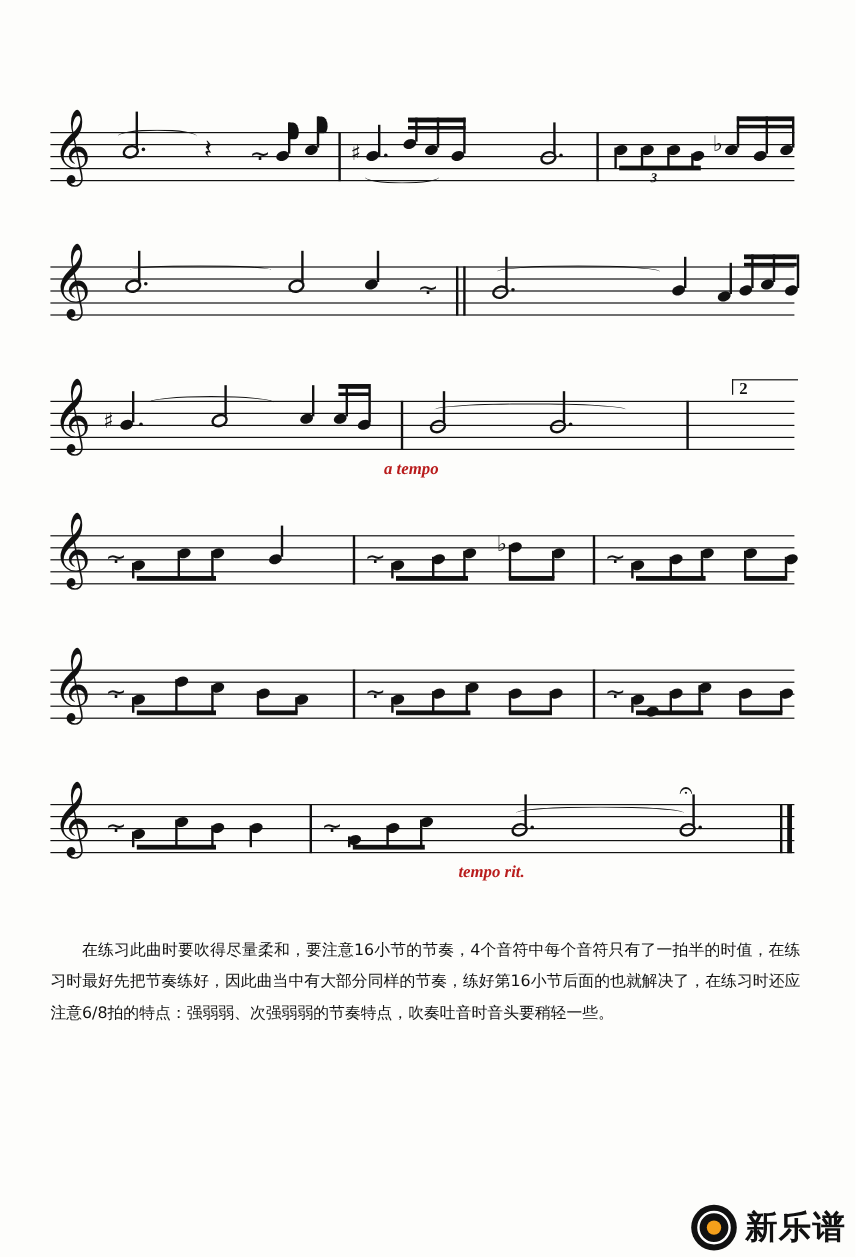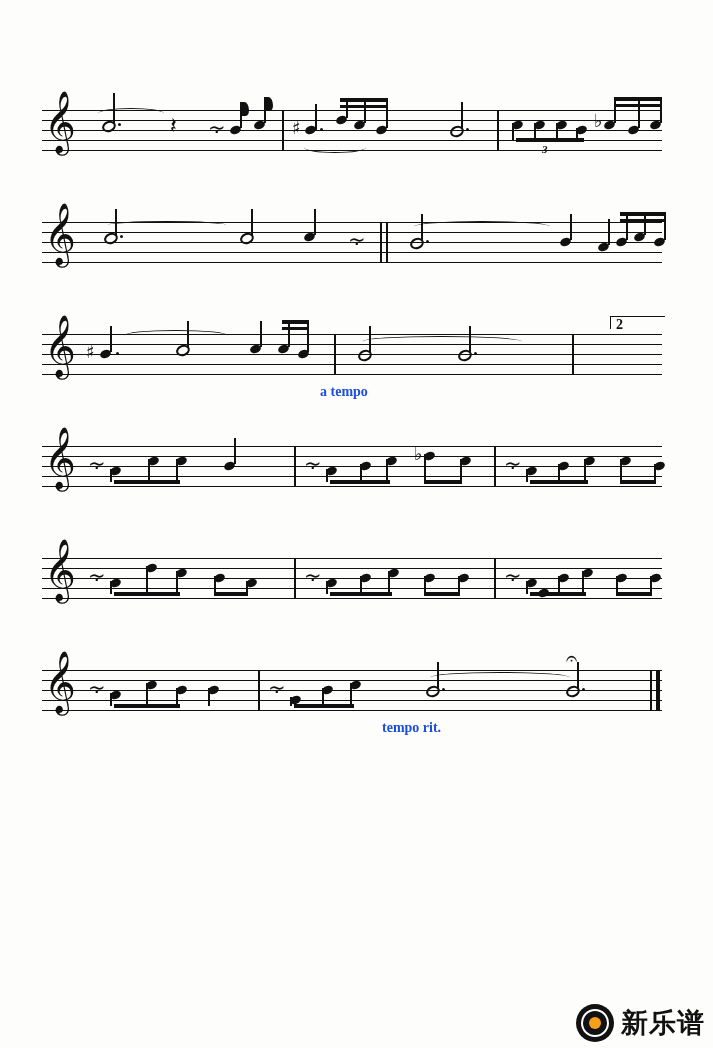--- a/index.html
+++ b/index.html
@@ -164,23 +164,24 @@
   .fermata {
     position: absolute;
     font-family: "DejaVu Sans", sans-serif;
     font-size: 20px;
     line-height: 20px;
     color: #111;
   }
   .expr {
     position: absolute;
     font-family: "Liberation Serif", serif;
+    font-style: italic;
     font-weight: bold;
     font-size: 14px;
-    color: #1d4ed8;
+    color: #b91c1c;
   }
 
   
   .prose {
     position: absolute;
     left: 42px;
     top: 780px;
     width: 625px;
     font-family: "DejaVu Sans", sans-serif;
     font-size: 13.2px;
@@ -561,19 +562,22 @@
     <div class="nh open" style="left:524px; top:16px;"></div>
     <div class="dot" style="left:540px; top:18px;"></div>
     <div class="stem" style="left:535px; top:-8px; height:26px;"></div>
 
     <div class="barline final-left" style="left:608px;"></div>
     <div class="barline thick" style="left:614px;"></div>
 
     <div class="expr" style="left:340px; top:50px;">tempo rit.</div>
   </div>
 
+  <div class="prose">
+    <p>在练习此曲时要吹得尽量柔和，要注意16小节的节奏，4个音符中每个音符只有了一拍半的时值，在练习时最好先把节奏练好，因此曲当中有大部分同样的节奏，练好第16小节后面的也就解决了，在练习时还应注意6/8拍的特点：强弱弱、次强弱弱的节奏特点，吹奏吐音时音头要稍轻一些。</p>
+  </div>
 
   <div class="logo">
     <div class="logo-mark"></div>
     <div class="logo-text">新乐谱</div>
   </div>
 
 </div>
 
 </body></html>

